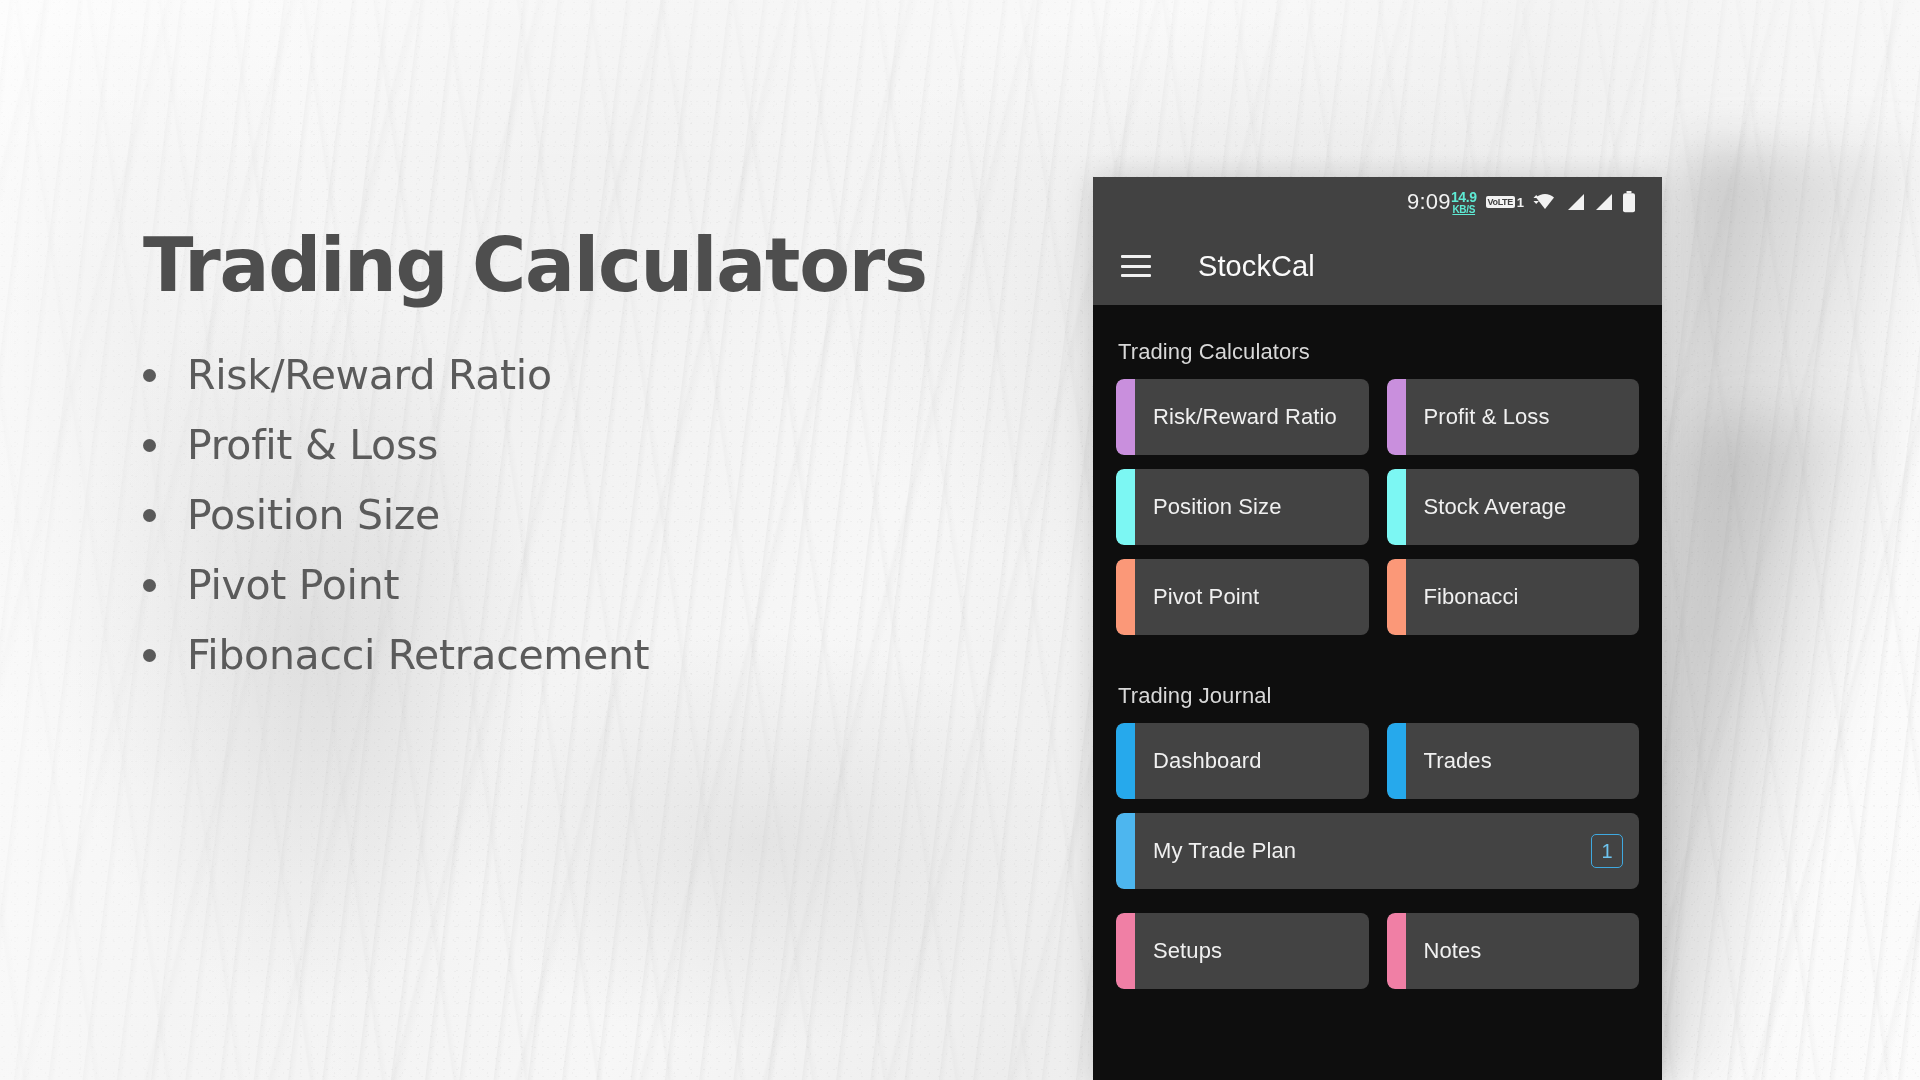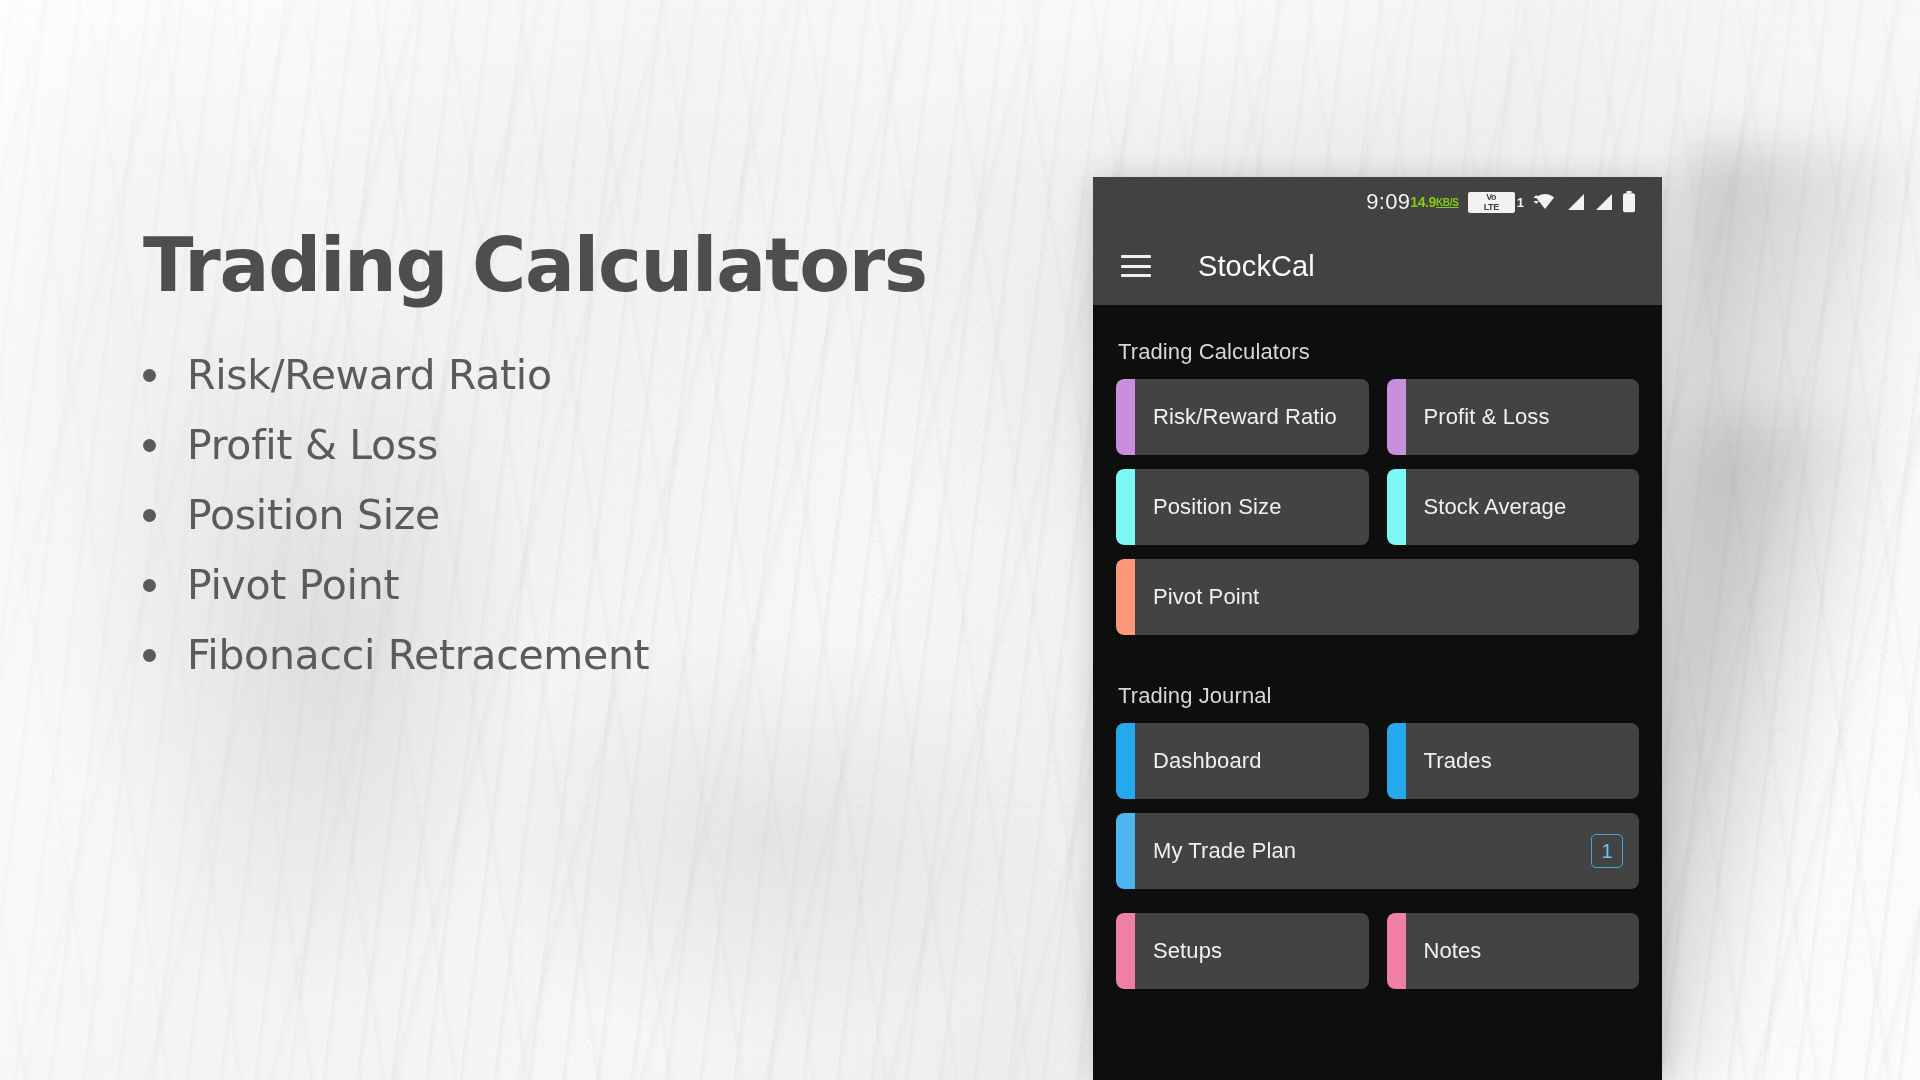--- a/index.html
+++ b/index.html
@@ -163,37 +163,37 @@
     color:#f2f2f2;
     font-size:22px;
     letter-spacing:.3px;
   }
   #status-icons {
     display:flex;
     align-items:center;
     gap:9px;
   }
   .net-speed {
-    display:flex; flex-direction:row;
+    display:flex; flex-direction:column;
     align-items:center;
     line-height:1;
-    color:#84cc16;
+    color:#5eead4;
   }
   .net-speed .num { font-size:14px; font-weight:700; letter-spacing:-.4px; }
   .net-speed .unit { font-size:10px; font-weight:700; margin-top:1px; letter-spacing:-.3px;text-decoration:underline; }
 
   .volte-badge {
     display:flex; align-items:center; gap:1px;
   }
   .volte-box {
     background:#f2f2f2;
     color:#424242;
     border-radius:2px;
-    padding:1px 16px;
-    display:flex; flex-direction:column; align-items:center;
+    padding:1px 2px;
+    display:flex; align-items:center;
     line-height:1;
     font-weight:700;
   }
   .volte-box .t { font-size:9px; letter-spacing:-.4px; }
   .volte-box .b { font-size:9px; letter-spacing:-.4px; margin-top:1px; }
   .volte-num {
     color:#f2f2f2; font-size:13px; font-weight:700;
     margin-left:1px;
   }
 
@@ -400,20 +400,24 @@
           <div class="card-accent" style="background:#7cf7f3"></div>
           <div class="card-label">Stock Average</div>
         </div>
       </div>
 
       <div class="card-row">
         <div class="card">
           <div class="card-accent" style="background:#fb9878"></div>
           <div class="card-label">Pivot Point</div>
         </div>
+        <div class="card">
+          <div class="card-accent" style="background:#fb9878"></div>
+          <div class="card-label">Fibonacci</div>
+        </div>
       </div>
 
       <div class="section-title">Trading Journal</div>
 
       <div class="card-row">
         <div class="card">
           <div class="card-accent" style="background:#26a9ec"></div>
           <div class="card-label">Dashboard</div>
         </div>
         <div class="card">

